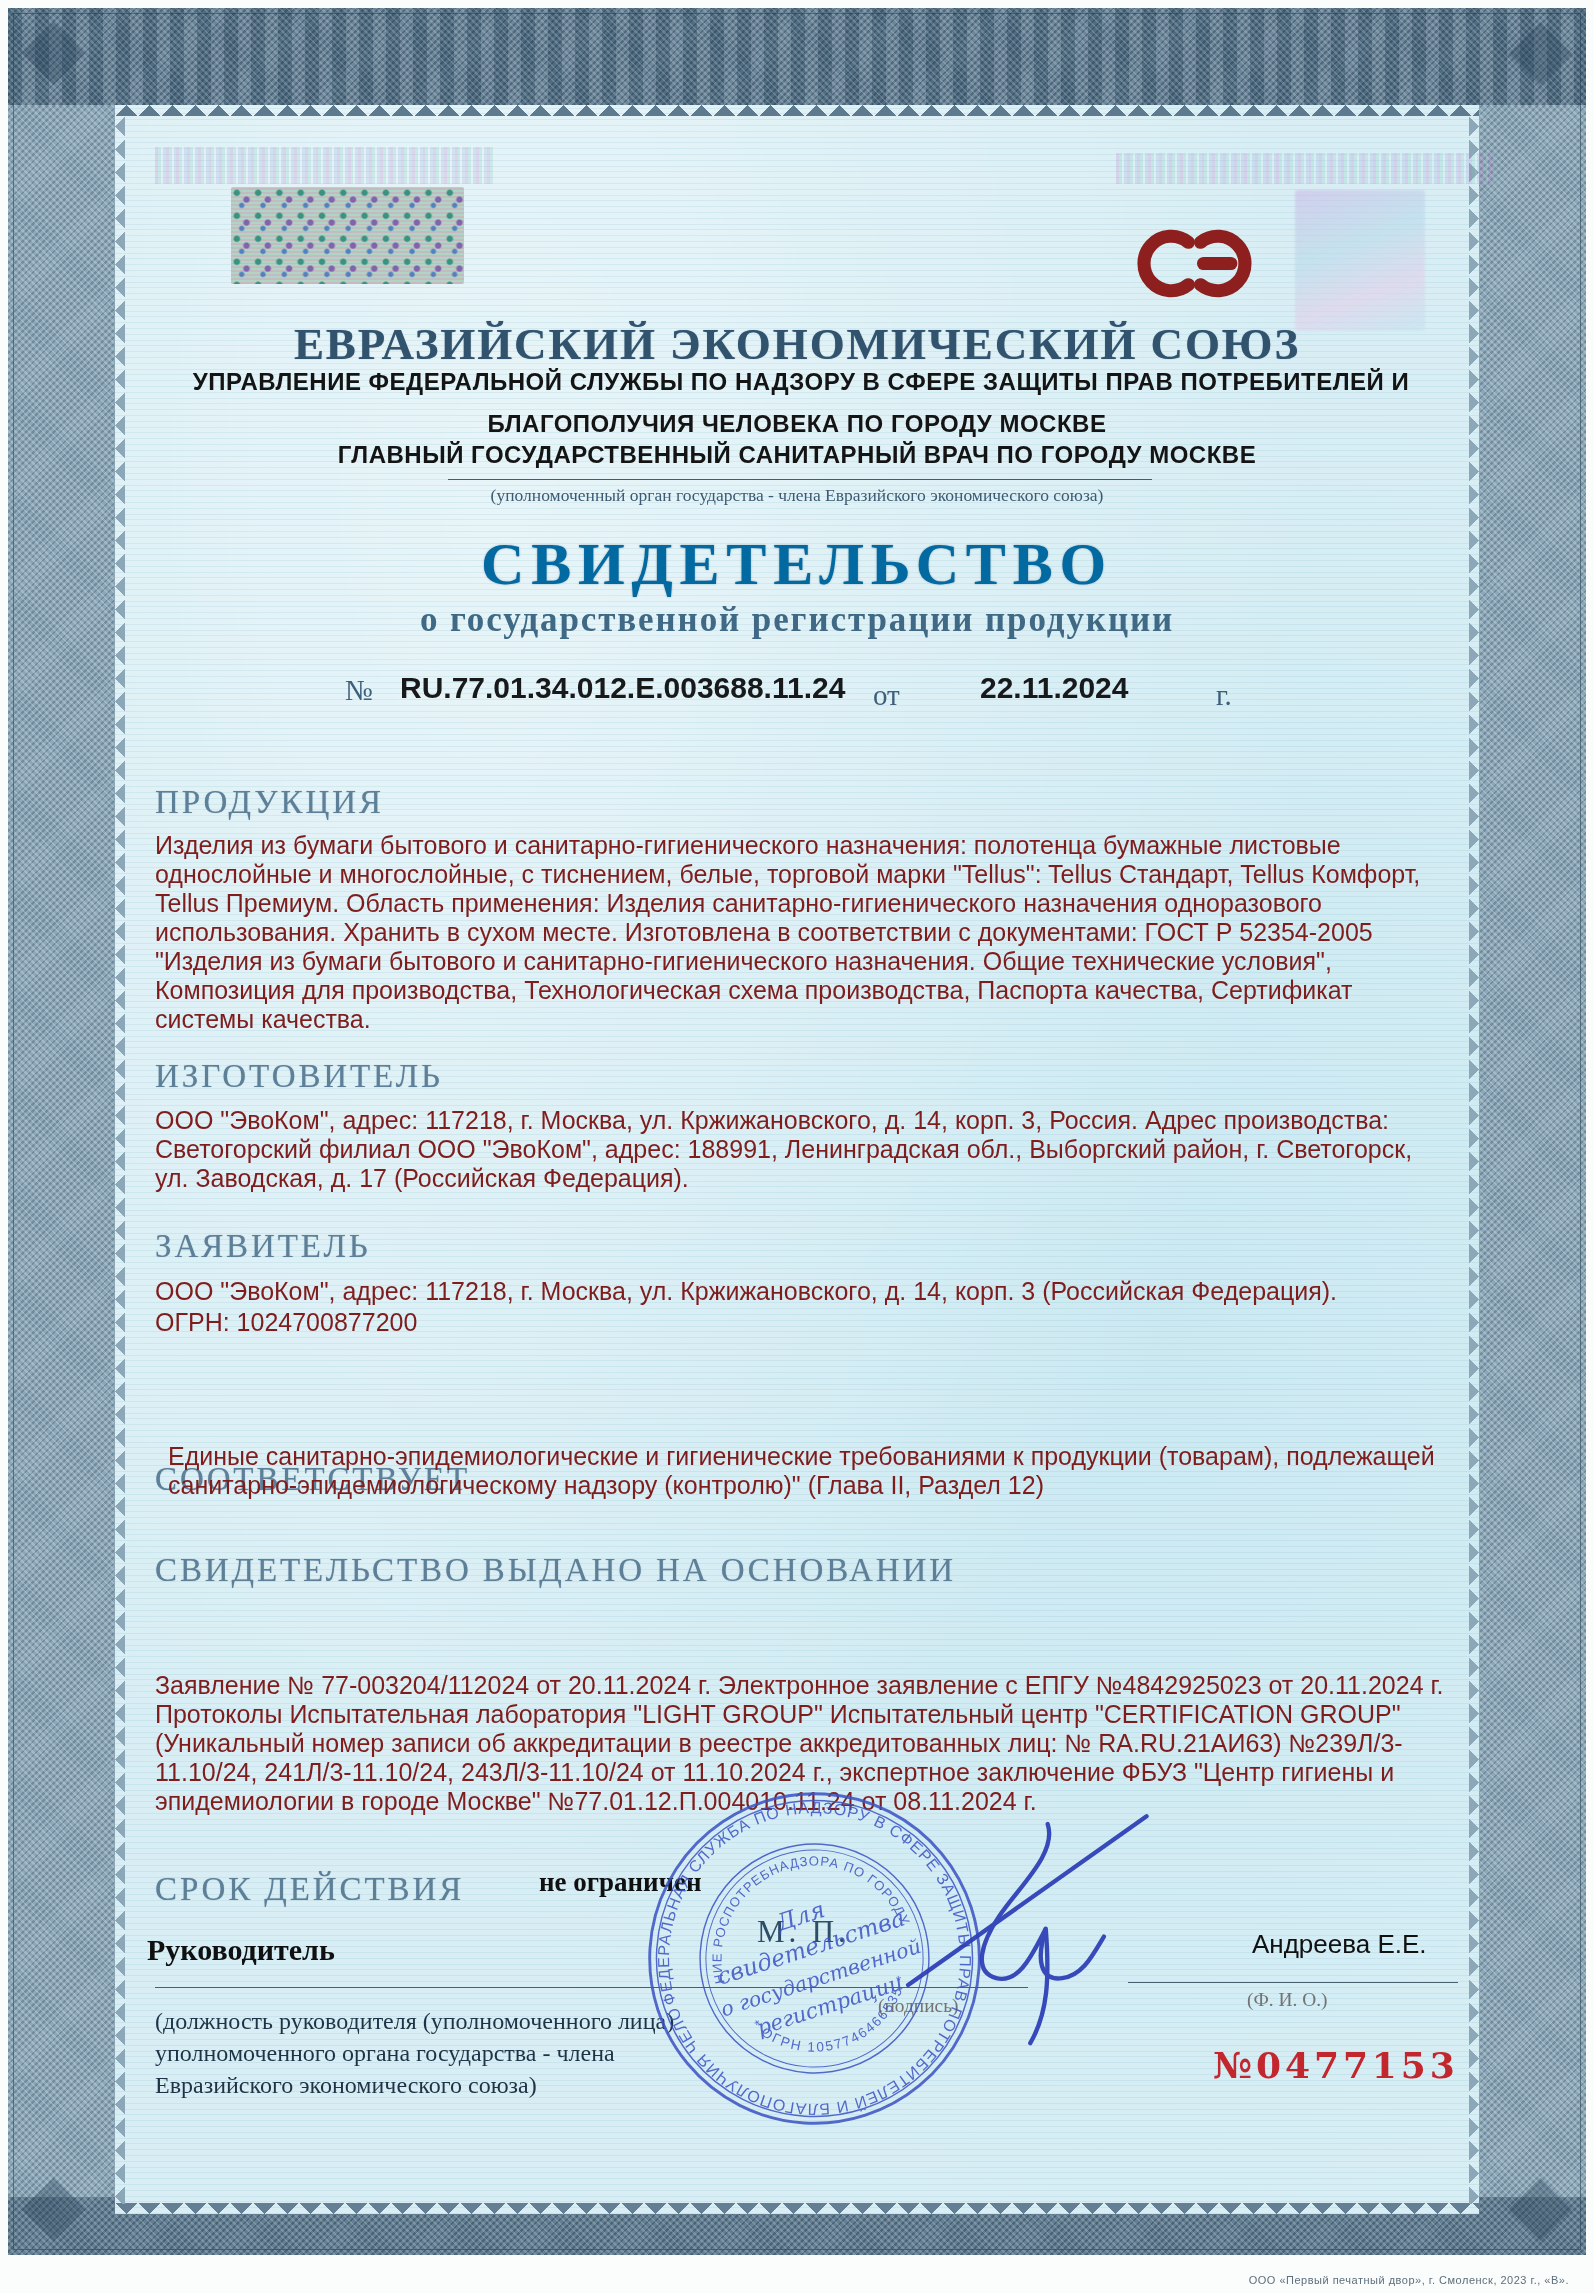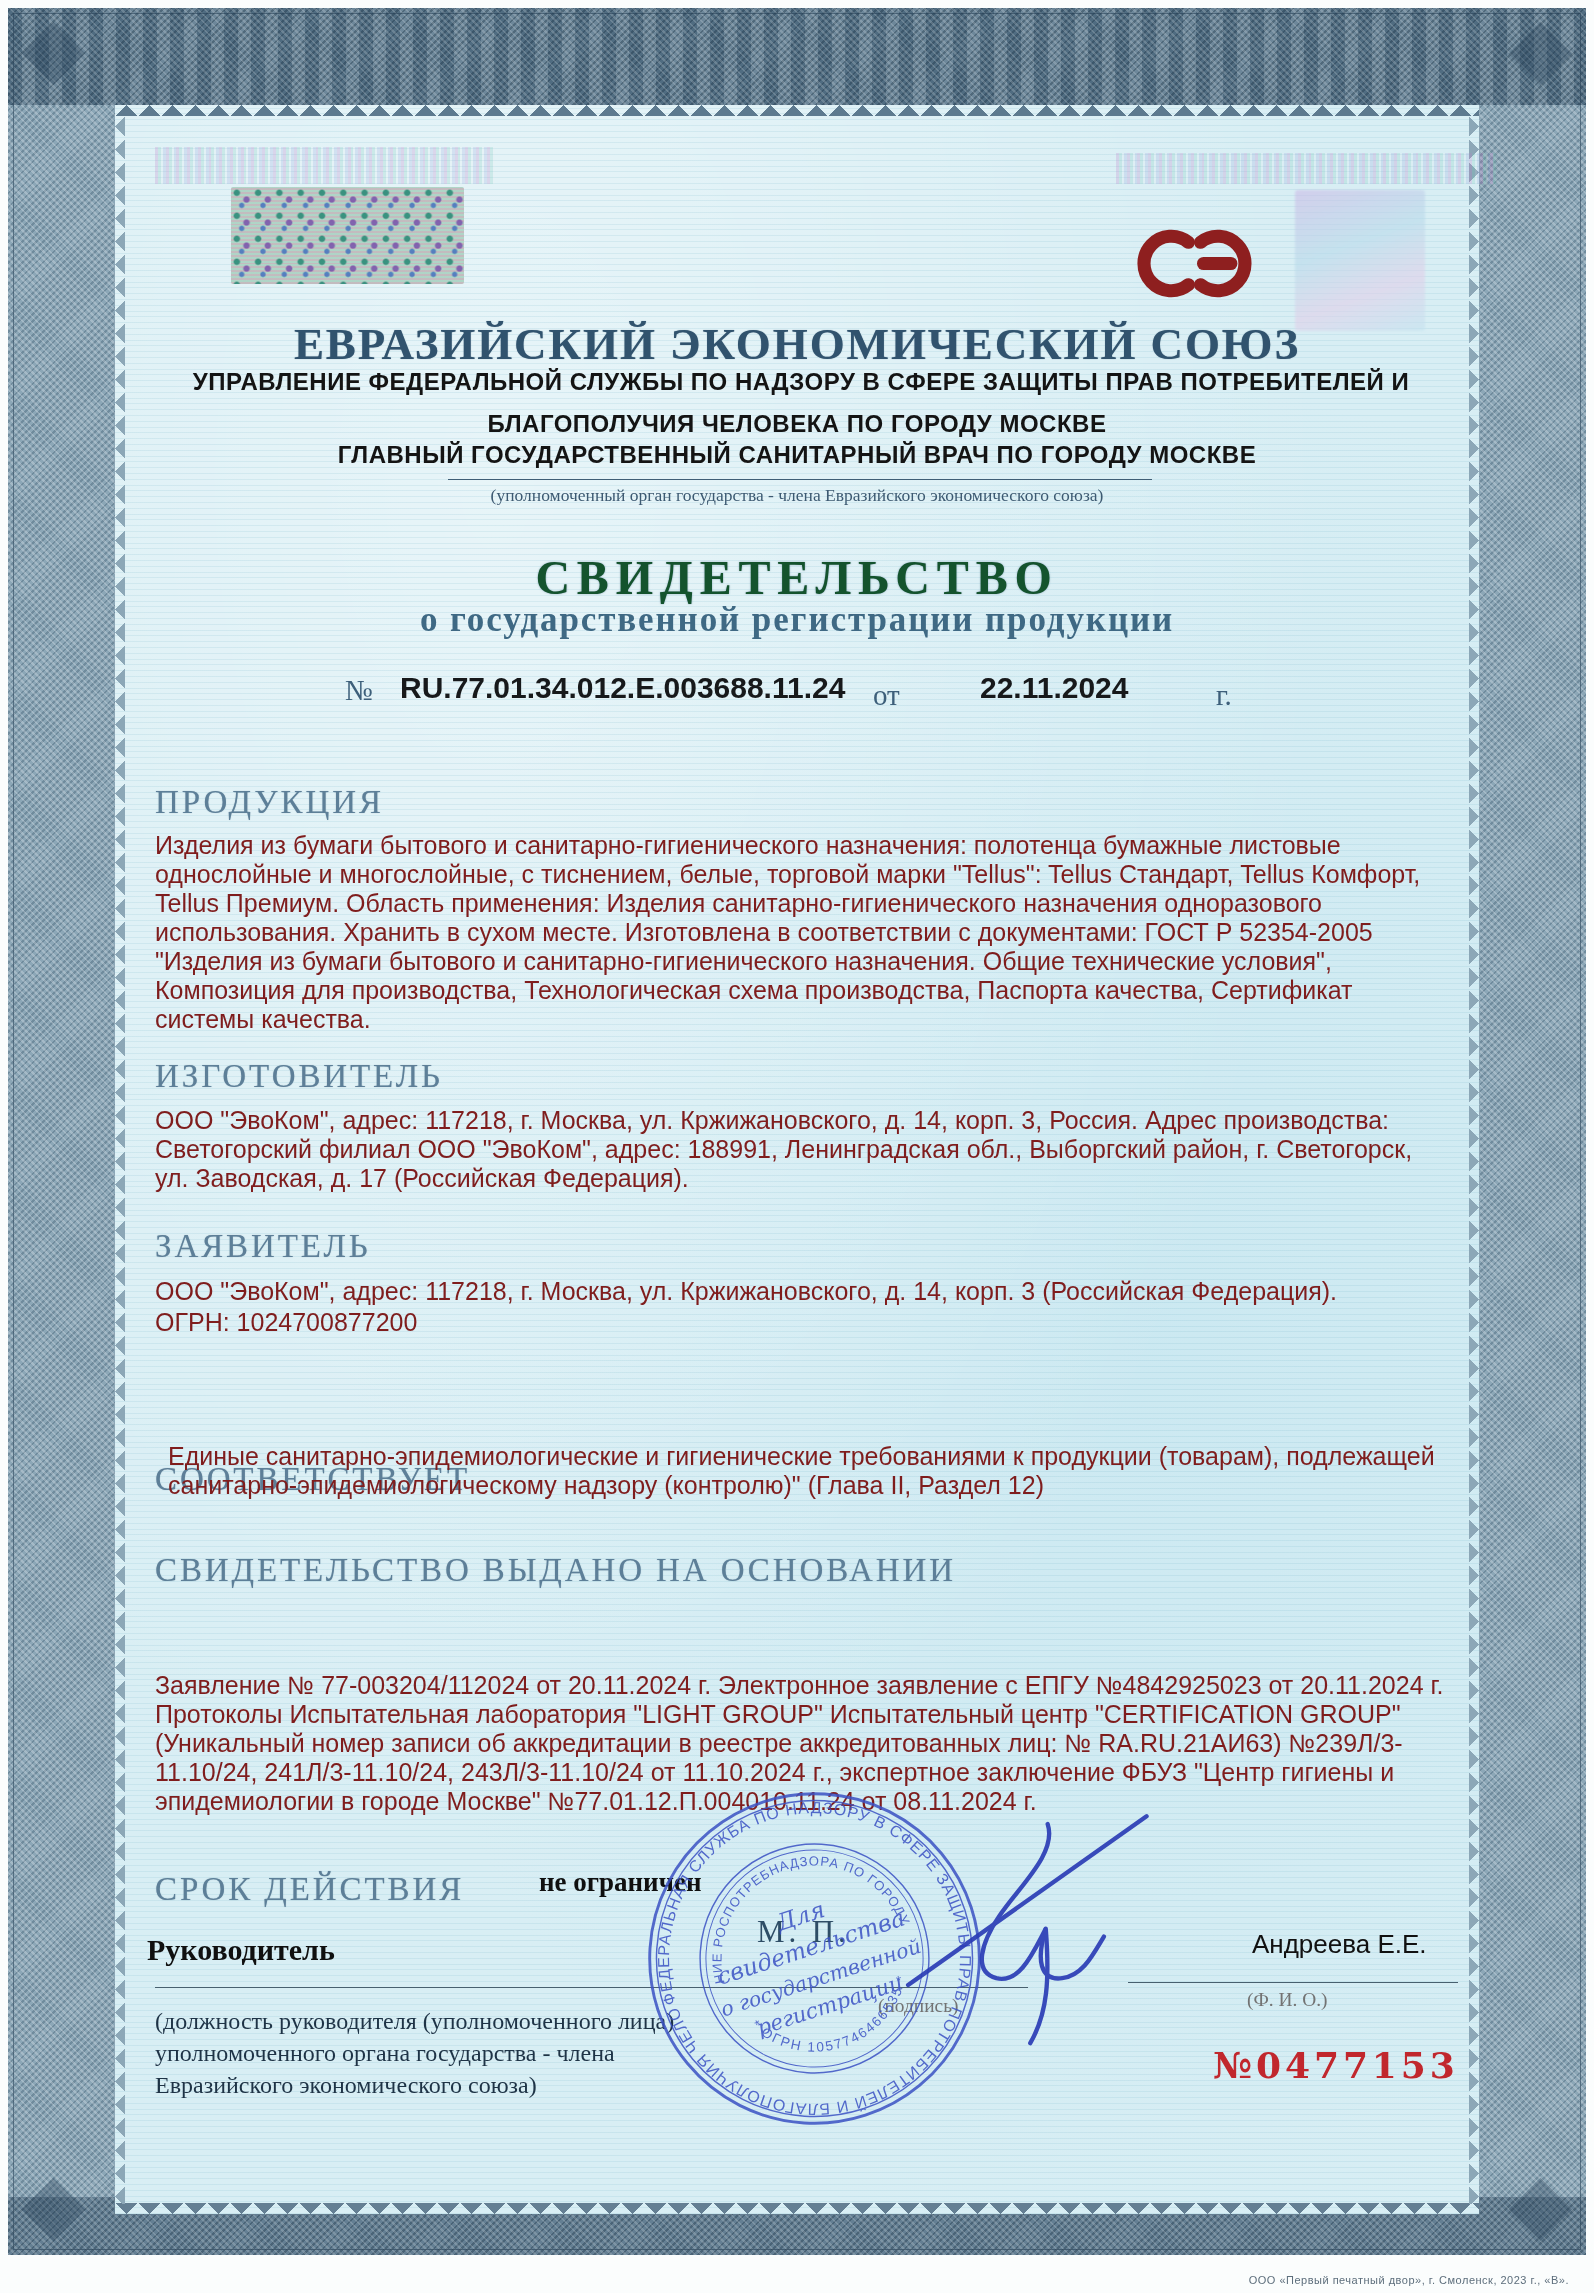--- a/index.html
+++ b/index.html
@@ -85,23 +85,22 @@
     top:318px; font-family:"Liberation Serif",serif; font-weight:bold;
     font-size:45px; letter-spacing:1.9px; color:#31536e;
     text-shadow:0 0 1px rgba(49,83,110,.55);
   }
   .auth-line{font-size:24px; color:#141414; font-weight:bold; letter-spacing:0.5px;}
   .auth1{top:368px;margin-left:8px;} .auth2{top:410px;} .auth3{top:441px;}
   .note-rule{top:479px; left:448px; width:704px; height:0; border-top:1.9px solid #3f5e76;}
   .note{top:485px; font-family:"Liberation Serif",serif; font-size:17.5px; color:#3d5a72;}
   .cert-title{
     top:530px; font-family:"Liberation Serif",serif; font-weight:bold;
-    font-size:48px; letter-spacing:6.8px; color:#14532d;
+    font-size:60px; letter-spacing:6.8px; color:#0369a1;
     text-shadow:0 0 1.9px rgba(71,112,142,.6);
-    margin-top:20px;
   }
   .cert-sub{
     top:600px; font-family:"Liberation Serif",serif; font-weight:bold;
     font-size:35px; letter-spacing:1.9px; color:#3f6984;
   }
   .numrow-label{font-family:"Liberation Serif",serif; color:#3d5f7a; font-size:29px;}
   .numrow-value{color:#17191b; font-size:30px; font-weight:bold;}
   .sec-heading{
     font-family:"Liberation Serif",serif; font-size:33px; letter-spacing:2.9px;
     color:#5d7f98; text-shadow:0 0 1px rgba(93,127,152,.5);

